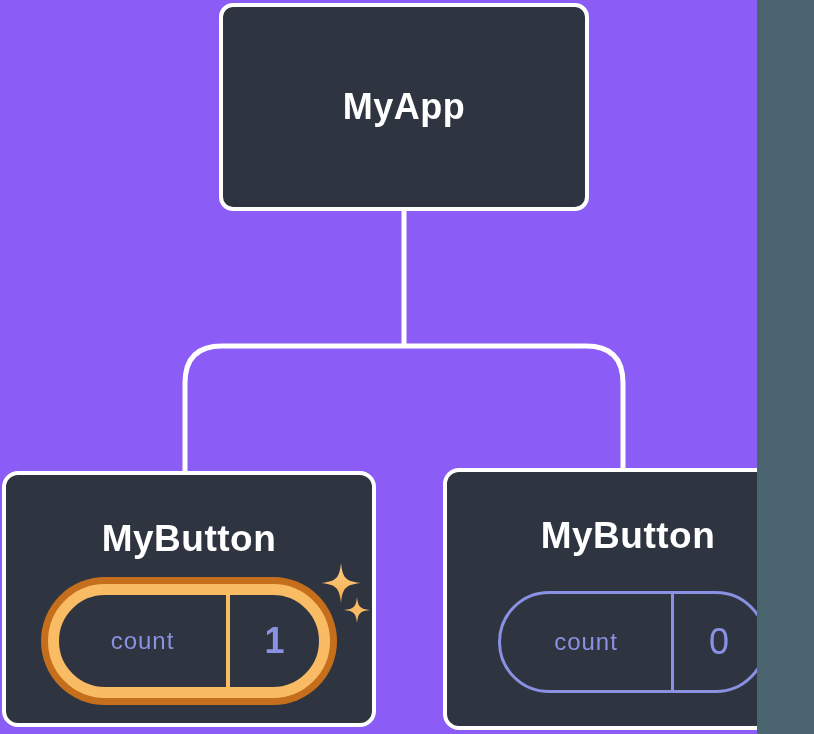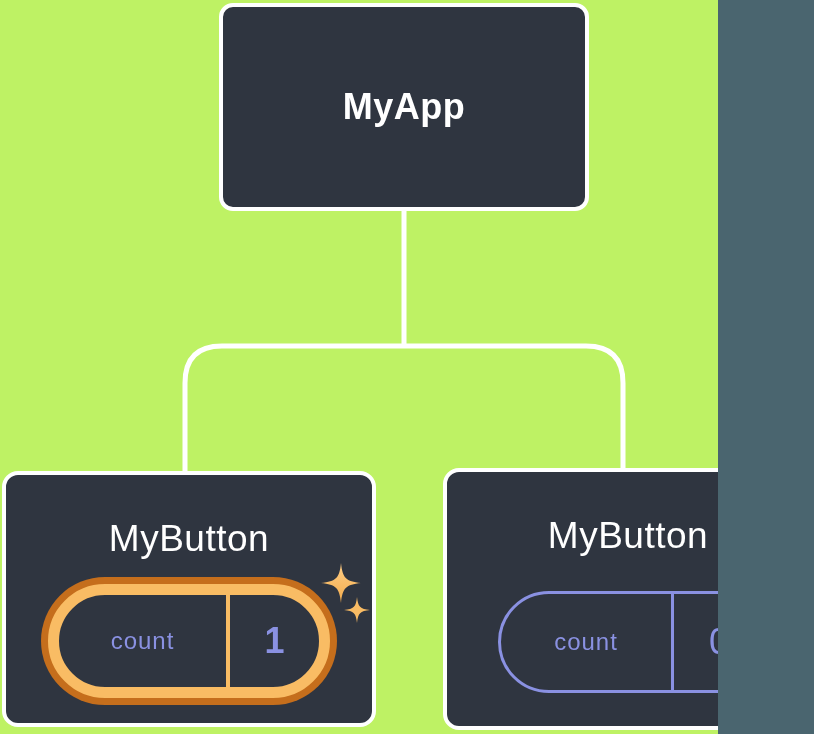--- a/index.html
+++ b/index.html
@@ -5,22 +5,23 @@
   html, body {
     margin: 0;
     padding: 0;
     background: #4A656F;
     font-family: "Liberation Sans", "DejaVu Sans", sans-serif;
   }
   .canvas {
     position: relative;
     width: 718px;
     height: 734px;
-    background: #bef264;
+    background: #8b5cf6;
     overflow: hidden;
+    padding-left: 39px;
   }
   svg.connectors {
     position: absolute;
     inset: 0;
     z-index: 0;
   }
   .node {
     position: absolute;
     background: #2F3540;
     border: 4px solid #FFFFFF;
@@ -45,21 +46,21 @@
     width: 370px; height: 262px;
     border-radius: 16px;
   }
   .node-title {
     position: absolute;
     top: 42px; left: 0;
     width: 100%;
     text-align: center;
     color: #FFFFFF;
     font-size: 37px;
-    font-weight: 400;
+    font-weight: 700;
     letter-spacing: 0.5px;
     line-height: 1.2;
   }
   .root-title {
     color: #FFFFFF;
     font-size: 36px;
     font-weight: 600;
     letter-spacing: 0.5px;
   }
   

